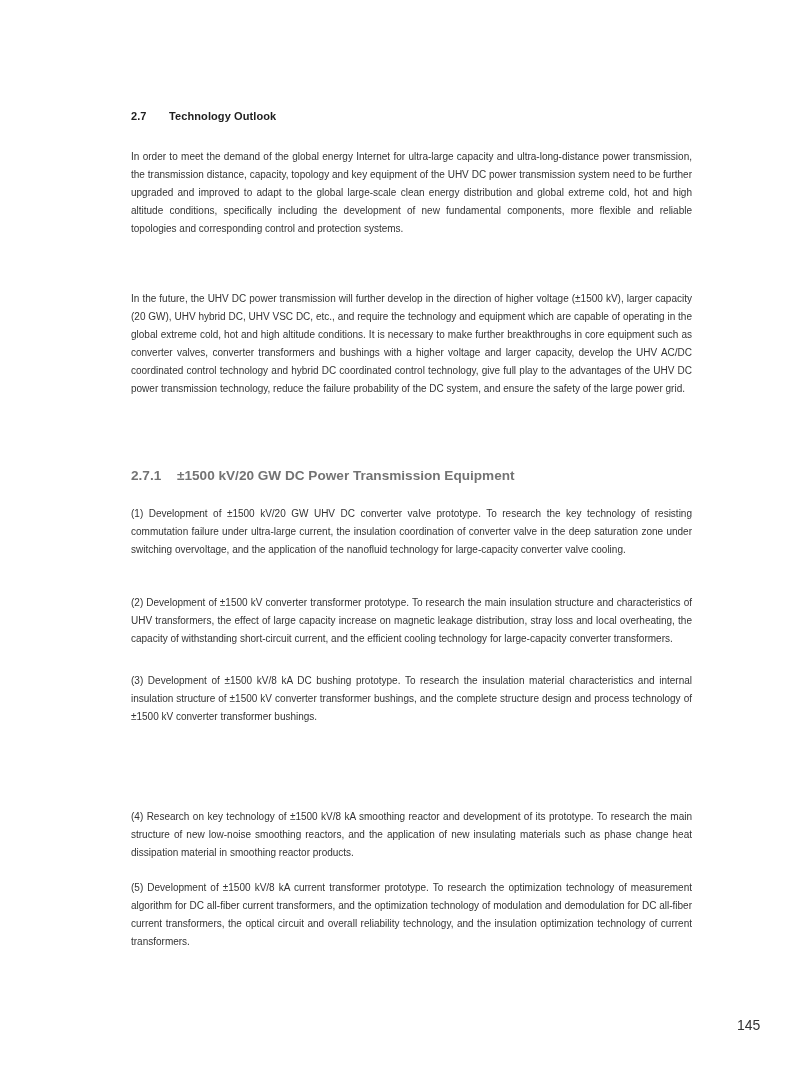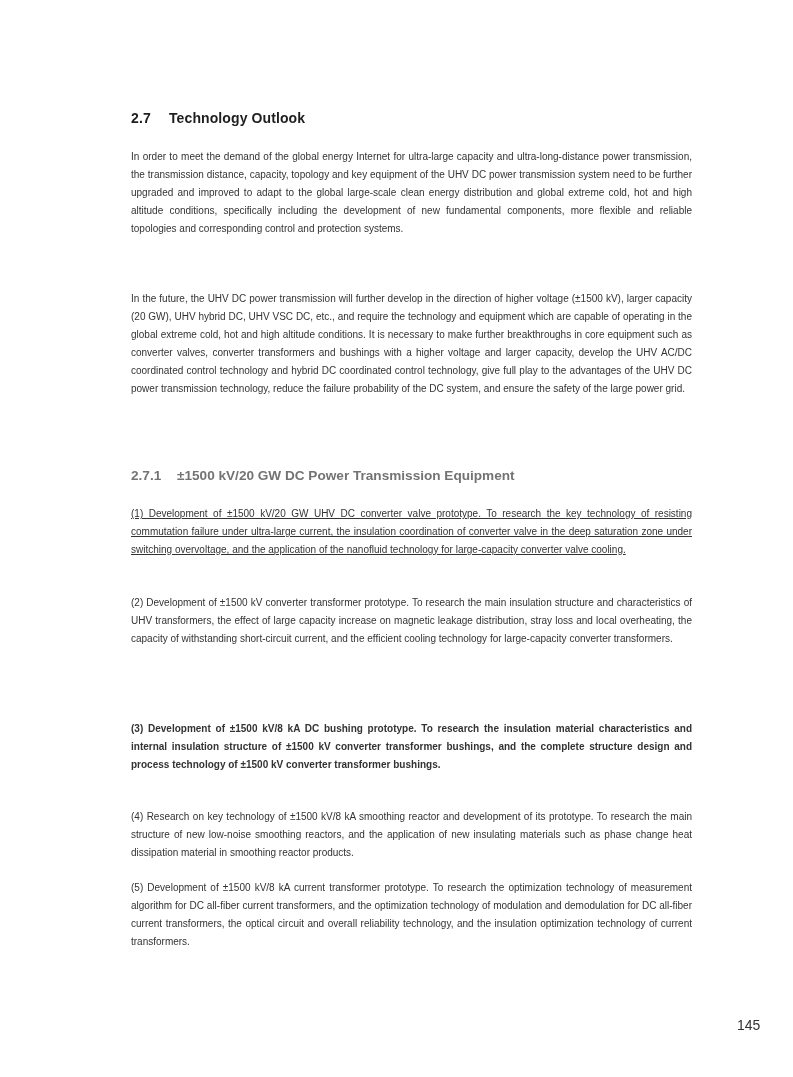--- a/index.html
+++ b/index.html
@@ -19,21 +19,21 @@
       position: absolute;
       left: 131px;
       top: 0;
       width: 561px;
     }
     .section-title {
       position: absolute;
       left: 0;
       top: 110px;
       margin: 0;
-      font-size: 14px;
+      font-size: 11px;
       font-weight: bold;
       color: #1e1e1e;
       white-space: nowrap;
       letter-spacing: 0.1px;
     }
     .section-title .num {
       display: inline-block;
       width: 38px;
     }
     .para {
@@ -78,25 +78,25 @@
   </h2>
 
   <p class="para" style="top:148px;">In order to meet the demand of the global energy Internet for ultra-large capacity and ultra-long-distance power transmission, the transmission distance, capacity, topology and key equipment of the UHV DC power transmission system need to be further upgraded and improved to adapt to the global large-scale clean energy distribution and global extreme cold, hot and high altitude conditions, specifically including the development of new fundamental components, more flexible and reliable topologies and corresponding control and protection systems.</p>
 
   <p class="para" style="top:290px;">In the future, the UHV DC power transmission will further develop in the direction of higher voltage (±1500 kV), larger capacity (20 GW), UHV hybrid DC, UHV VSC DC, etc., and require the technology and equipment which are capable of operating in the global extreme cold, hot and high altitude conditions. It is necessary to make further breakthroughs in core equipment such as converter valves, converter transformers and bushings with a higher voltage and larger capacity, develop the UHV AC/DC coordinated control technology and hybrid DC coordinated control technology, give full play to the advantages of the UHV DC power transmission technology, reduce the failure probability of the DC system, and ensure the safety of the large power grid.</p>
 
   <h3 class="subsection-title">
     <span class="num">2.7.1</span><span>±1500 kV/20 GW DC Power Transmission Equipment</span>
   </h3>
 
-  <p class="para" style="top:505px;text-decoration:underline;">(1) Development of ±1500 kV/20 GW UHV DC converter valve prototype. To research the key technology of resisting commutation failure under ultra-large current, the insulation coordination of converter valve in the deep saturation zone under switching overvoltage, and the application of the nanofluid technology for large-capacity converter valve cooling.</p>
+  <p class="para" style="top:505px;">(1) Development of ±1500 kV/20 GW UHV DC converter valve prototype. To research the key technology of resisting commutation failure under ultra-large current, the insulation coordination of converter valve in the deep saturation zone under switching overvoltage, and the application of the nanofluid technology for large-capacity converter valve cooling.</p>
 
   <p class="para" style="top:594px;">(2) Development of ±1500 kV converter transformer prototype. To research the main insulation structure and characteristics of UHV transformers, the effect of large capacity increase on magnetic leakage distribution, stray loss and local overheating, the capacity of withstanding short-circuit current, and the efficient cooling technology for large-capacity converter transformers.</p>
 
-  <p class="para" style="top:720px;font-weight:bold;">(3) Development of ±1500 kV/8 kA DC bushing prototype. To research the insulation material characteristics and internal insulation structure of ±1500 kV converter transformer bushings, and the complete structure design and process technology of ±1500 kV converter transformer bushings.</p>
+  <p class="para" style="top:672px;">(3) Development of ±1500 kV/8 kA DC bushing prototype. To research the insulation material characteristics and internal insulation structure of ±1500 kV converter transformer bushings, and the complete structure design and process technology of ±1500 kV converter transformer bushings.</p>
 
   <p class="para" style="top:808px;">(4) Research on key technology of ±1500 kV/8 kA smoothing reactor and development of its prototype. To research the main structure of new low-noise smoothing reactors, and the application of new insulating materials such as phase change heat dissipation material in smoothing reactor products.</p>
 
   <p class="para" style="top:879px;">(5) Development of ±1500 kV/8 kA current transformer prototype. To research the optimization technology of measurement algorithm for DC all-fiber current transformers, and the optimization technology of modulation and demodulation for DC all-fiber current transformers, the optical circuit and overall reliability technology, and the insulation optimization technology of current transformers.</p>
 
 </div>
 
 <div class="page-number">145</div>
 
 </body></html>

